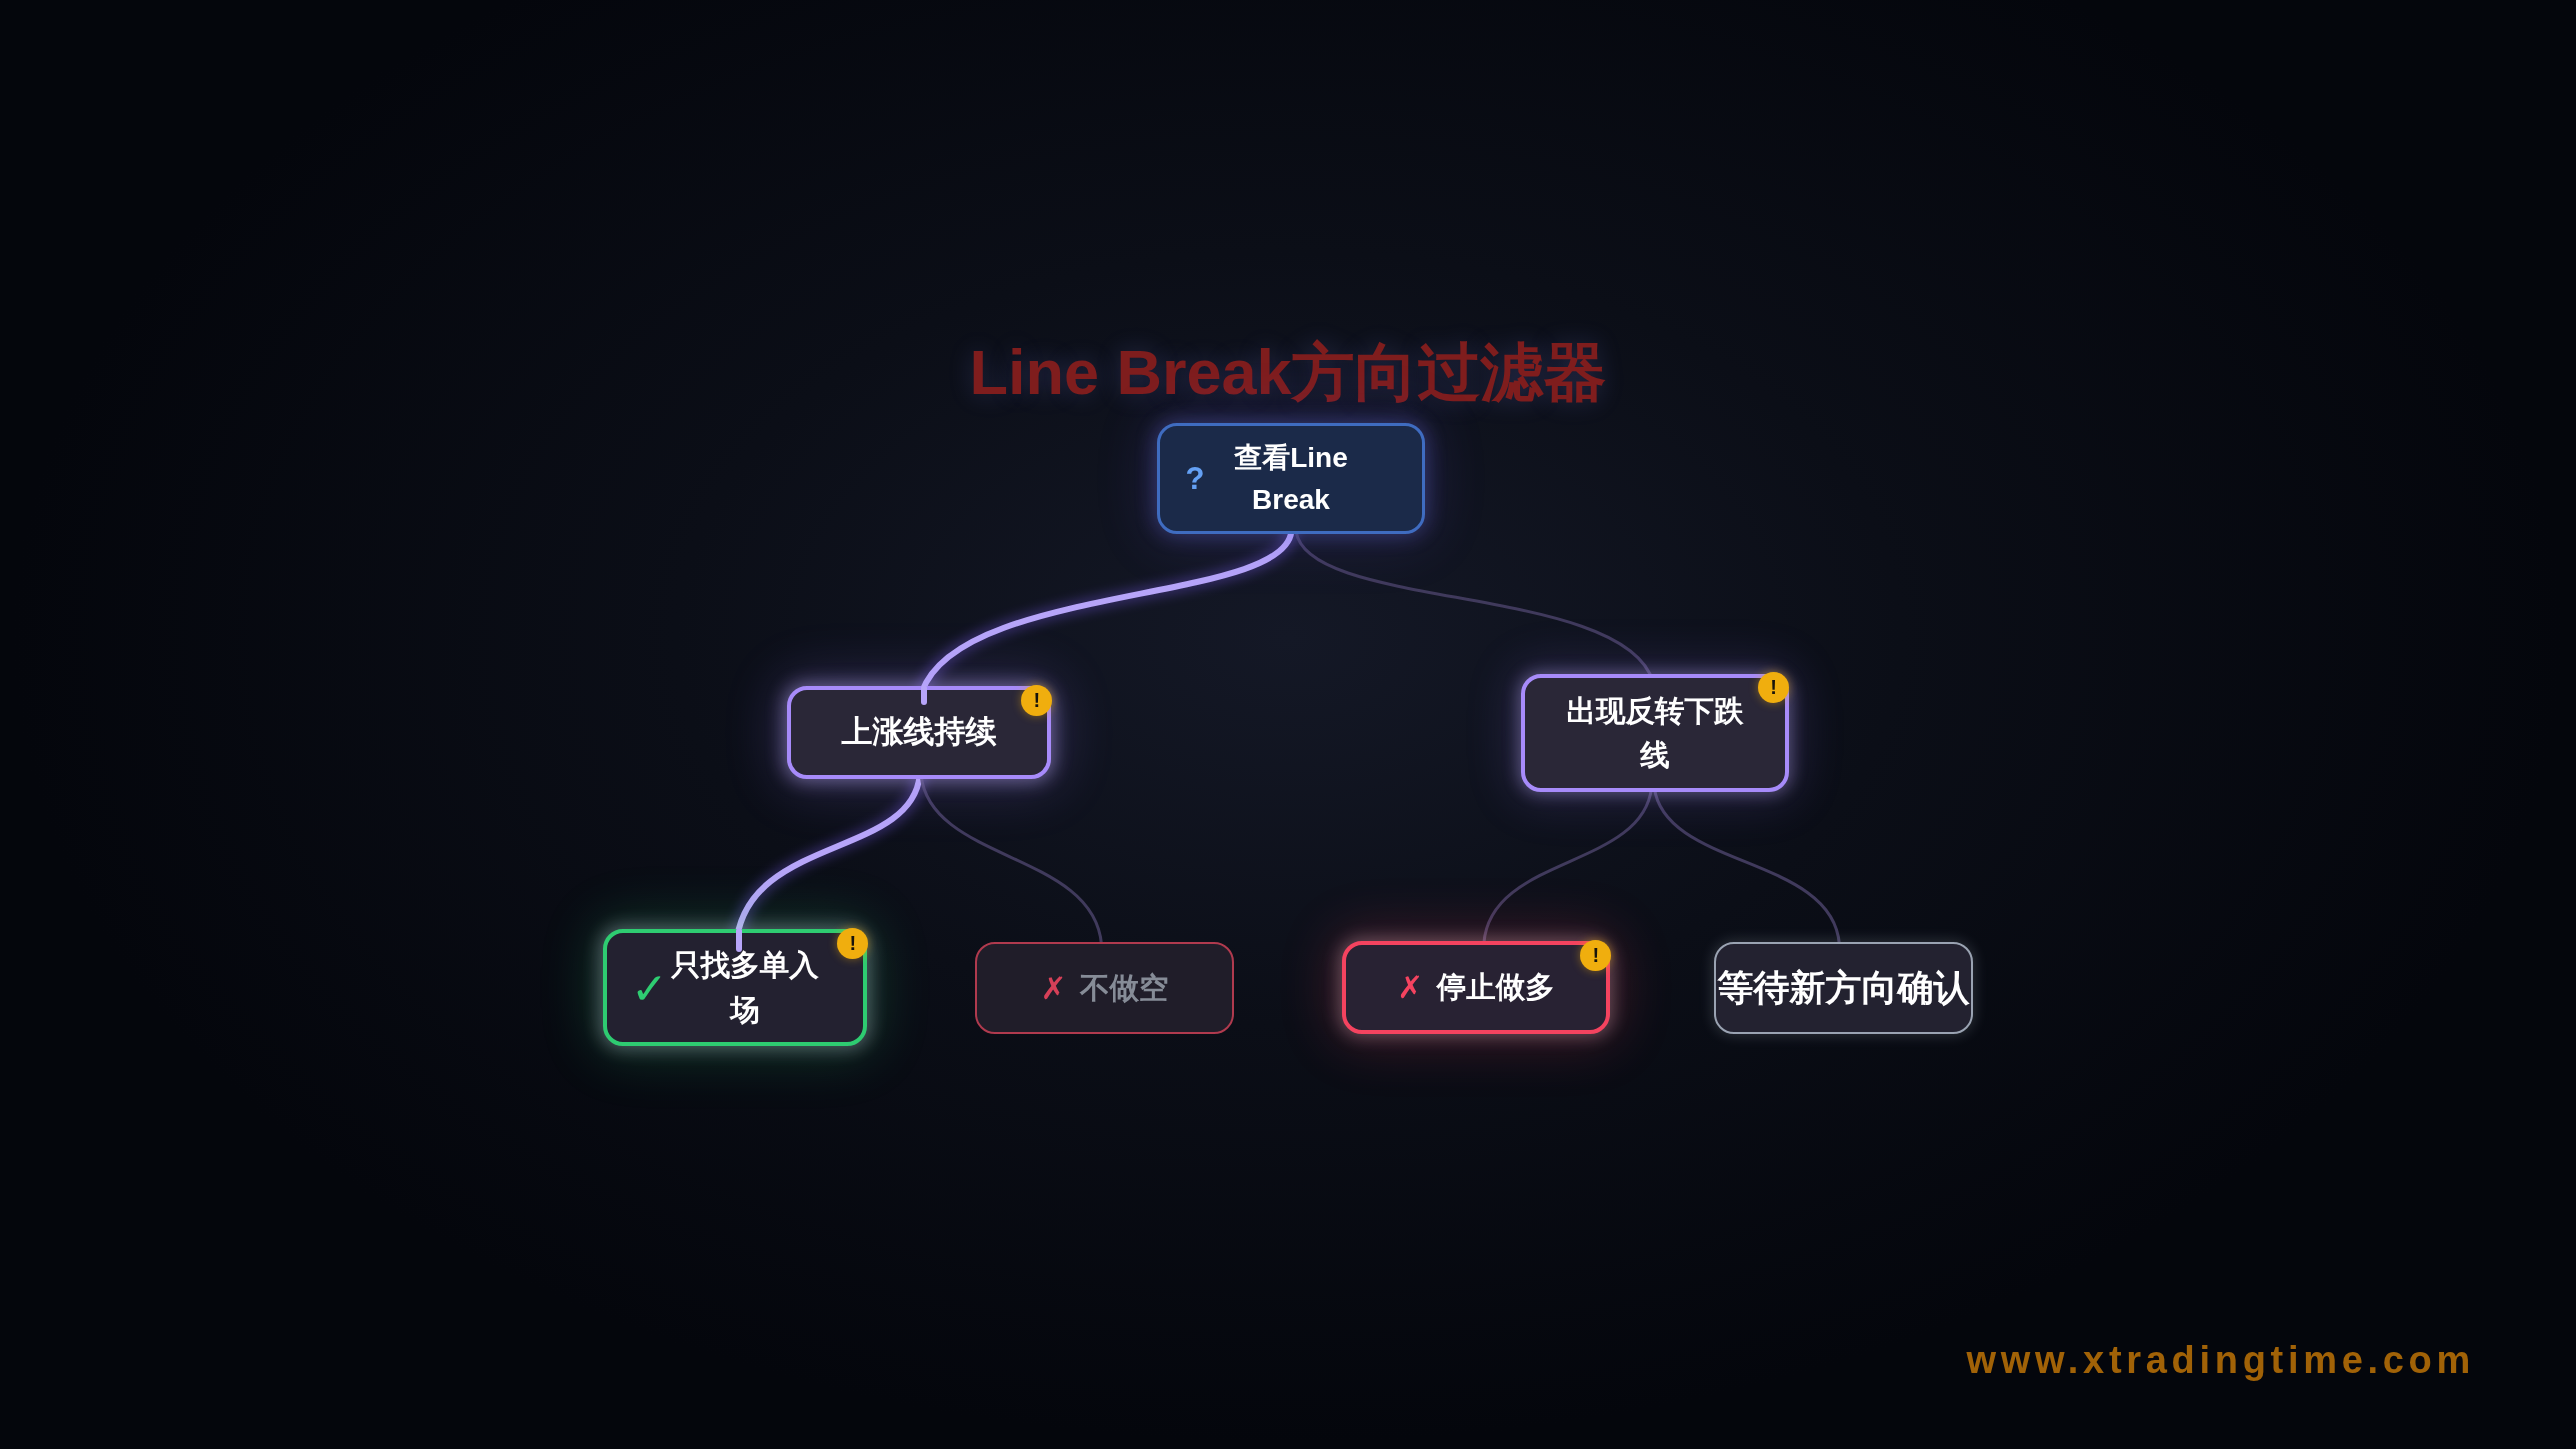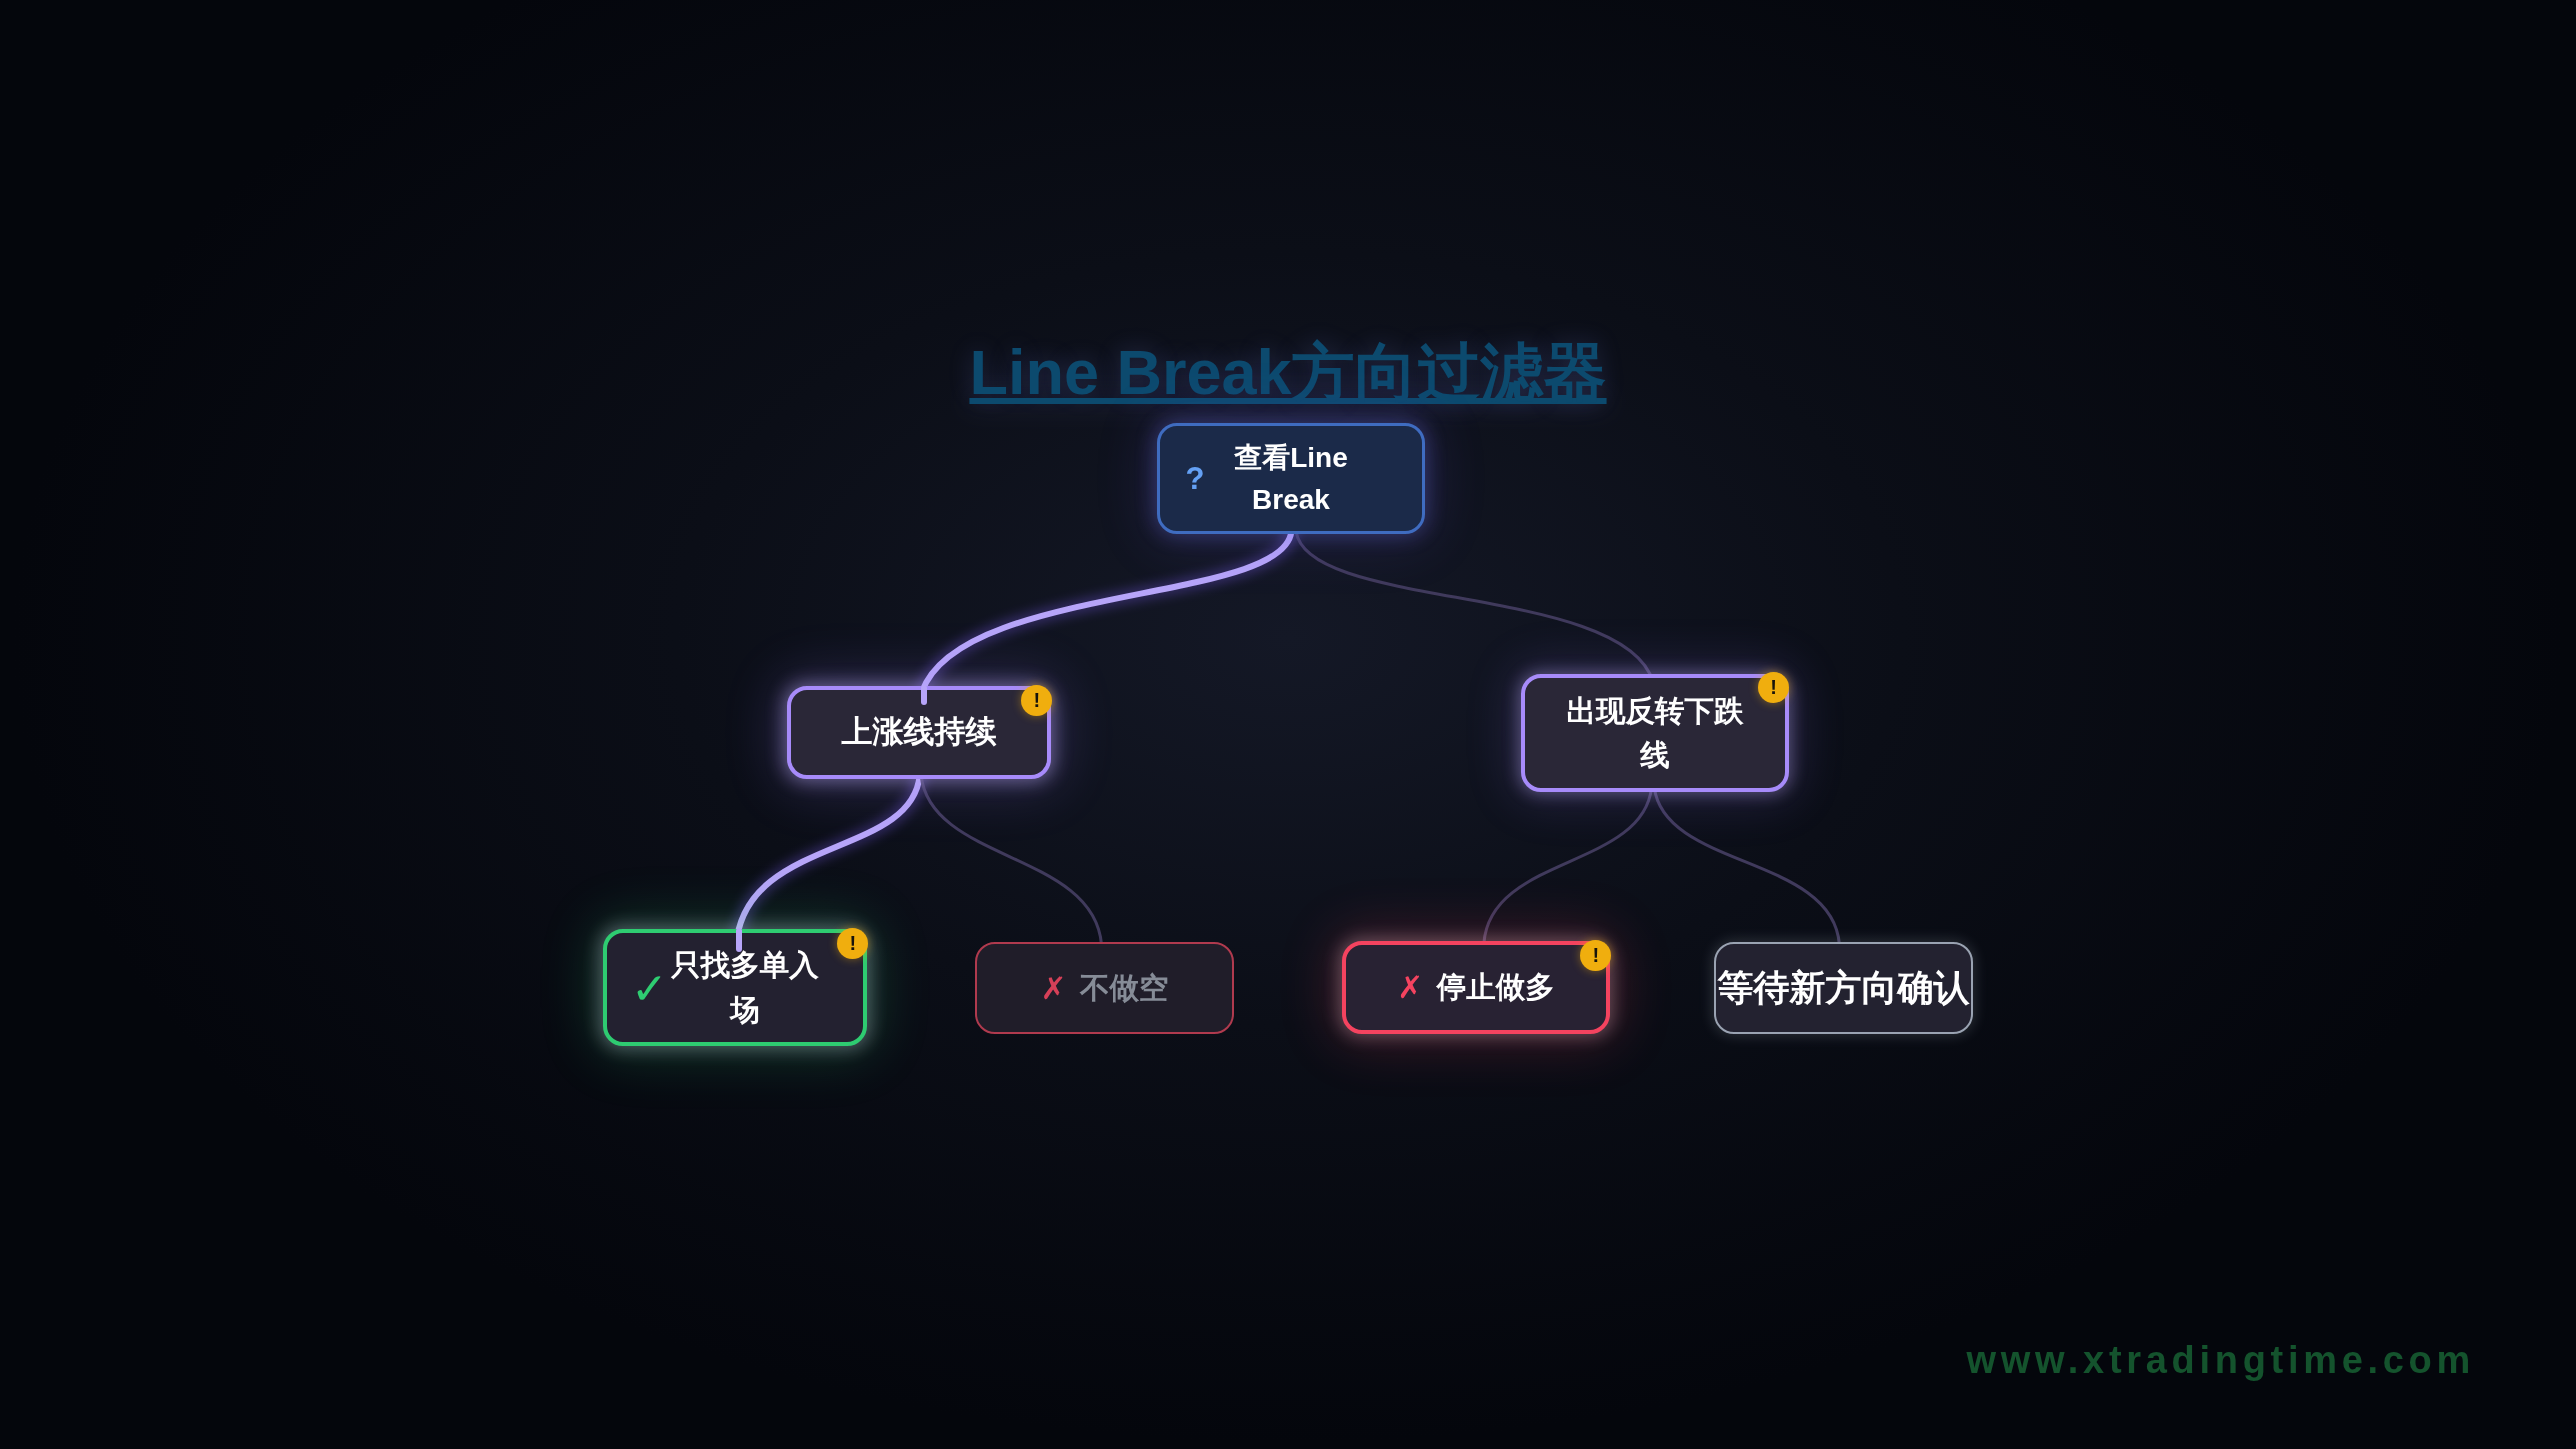--- a/index.html
+++ b/index.html
@@ -7,23 +7,22 @@
     width:2576px;height:1449px;overflow:hidden;position:relative;
     background:radial-gradient(1275px 805px at 50% 44%, #141826 0%, #0b0e17 48%, #04060c 100%);
     font-family:"Liberation Sans","DejaVu Sans",sans-serif;
     -webkit-font-smoothing:antialiased;
   }
   .stage{position:absolute;inset:0;}
   svg.edges{position:absolute;left:0;top:0;}
 
   .page-title{
     position:absolute;left:50%;top:330px;transform:translateX(-50%);
-    font-size:63px;font-weight:800;color:#0c4a6e;white-space:nowrap;
+    font-size:63px;font-weight:800;color:#7f1d1d;white-space:nowrap;
     text-shadow:0 0 24px rgba(130,140,255,.22);
-    text-decoration:underline;
   }
 
   .node{
     position:absolute;box-sizing:border-box;border-radius:20px;
     display:flex;align-items:center;justify-content:center;
     font-weight:700;color:#ffffff;
   }
   .label{display:block;text-align:center;line-height:1.5;}
 
   
@@ -100,21 +99,21 @@
 
   
   .stub{
     position:absolute;width:6px;border-radius:3.4px;background:#b7a5f9;
   }
   .stub.up-top{left:130px;top:-4.7px;height:20px;}
   .stub.long-top{left:129px;top:-5.4px;height:24px;}
 
   .watermark{
     position:absolute;top:1339px;right:101px;
-    font-size:38px;font-weight:700;letter-spacing:4.7px;color:#14532d;
+    font-size:38px;font-weight:700;letter-spacing:4.7px;color:#a16207;
     white-space:nowrap;
   }
 </style>
 </head>
 <body>
 
 <div class="stage">
 
   <svg class="edges" width="2576" height="1449" viewBox="0 0 3840 2160">
     <defs>

